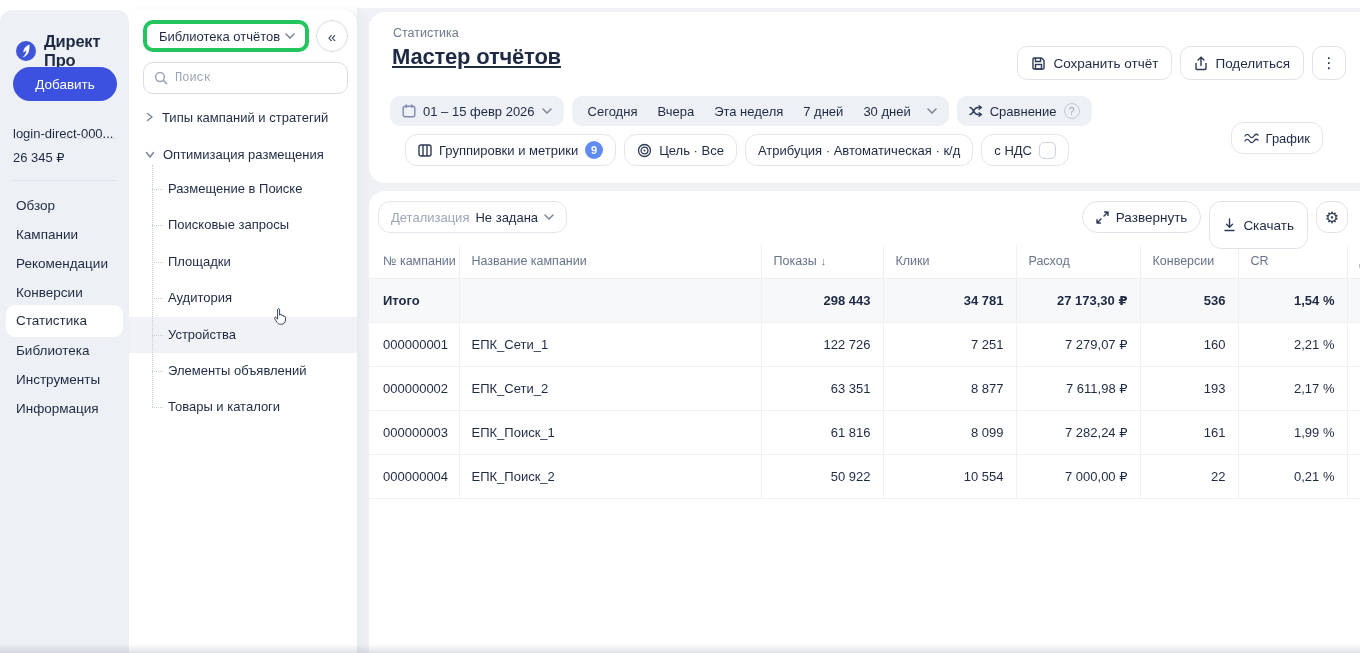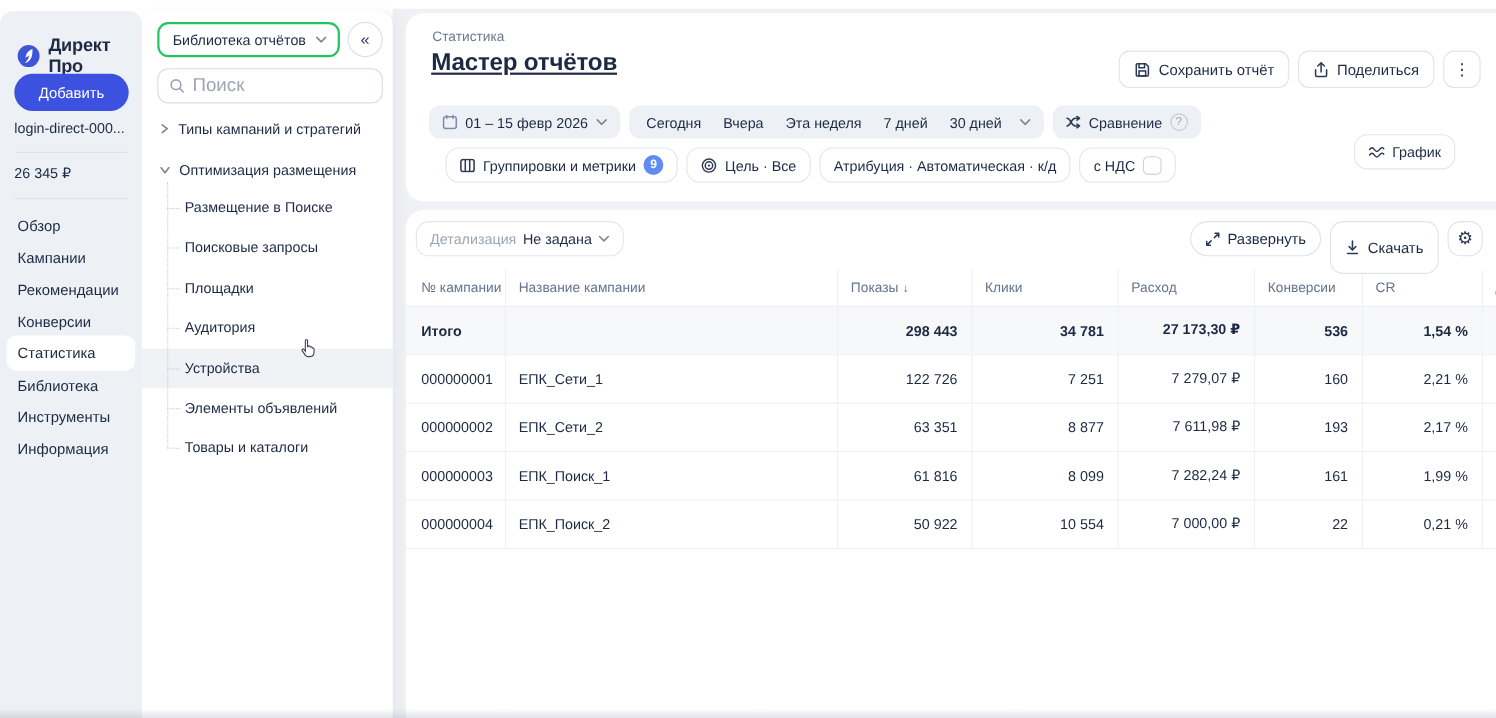--- a/index.html
+++ b/index.html
@@ -16,34 +16,34 @@
   .header-card { left:369px; top:12px; width:1007px; height:171px; border-radius:16px; }
   .table-card { left:369px; top:191px; width:1007px; height:470px; border-radius:16px 16px 0 0; }
   .bottom-shade { position:absolute; left:0; bottom:0; width:100%; height:9px;
     background:linear-gradient(to top, rgba(150,160,175,0.30), rgba(150,160,175,0)); pointer-events:none; }
 
   
   .logo-row { position:absolute; left:15px; top:22px; display:flex; align-items:center; gap:7px; }
   .logo-text { font-size:16.5px; font-weight:700; letter-spacing:-0.2px; }
   .add-btn { position:absolute; left:13px; top:57px; width:104px; height:34px; border:none; border-radius:17px;
     background:#3c51e0; color:#fff; font-size:13.5px; font-weight:500; font-family:inherit; cursor:pointer; }
-  .side-login { position:absolute; left:13px; top:99px; font-size:13px; font-weight:500; }
+  .side-login { position:absolute; left:13px; top:116px; font-size:13px; font-weight:500; }
   .side-balance { position:absolute; left:13px; top:140px; font-size:13px; font-weight:500; }
   .side-div { position:absolute; left:13px; width:103px; height:1px; background:#dde2e8; }
   .nav-item { position:absolute; left:16px; height:22px; font-size:13.5px; line-height:22px; cursor:pointer; white-space:nowrap; }
   .nav-pill { position:absolute; left:6px; top:295px; width:117px; height:32px; background:#fff; border-radius:9px; }
 
   
-  .selector { position:absolute; left:14px; top:10px; width:166px; height:32px; border:2px solid #22c55e; border-radius:10px;
+  .selector { position:absolute; left:14px; top:10px; width:166px; height:32px; border:4px solid #22c55e; border-radius:10px;
     display:flex; align-items:center; justify-content:space-between; padding:0 10px 0 12px; font-size:13px; cursor:pointer; background:#fff;}
   .collapse-btn { position:absolute; left:187px; top:10px; width:32px; height:32px; border:1px solid #d8dde4; border-radius:50%;
     background:#fff; display:flex; align-items:center; justify-content:center; font-size:15px; color:#2c3a55; cursor:pointer; }
   .search-box { position:absolute; left:14px; top:52px; width:205px; height:32px; border:1px solid #d8dde4; border-radius:10px;
     display:flex; align-items:center; gap:7px; padding:0 10px; background:#fff; }
-  .search-box input { border:none; outline:none; width:100%; font-size:17px; font-family:Liberation Sans, sans-serif; color:#000000; background:transparent;}
+  .search-box input { border:none; outline:none; width:100%; font-size:12px; font-family:Liberation Mono, monospace; color:#000000; background:transparent;}
   .search-box input::placeholder { color:#9aa5b5; }
   .tree-row { position:absolute; left:16px; display:flex; align-items:center; gap:8px; height:24px; font-size:13px; cursor:pointer; white-space:nowrap;}
   .tree-child { position:absolute; left:39px; height:24px; line-height:24px; font-size:13px; cursor:pointer; white-space:nowrap; z-index:2;}
   .hover-band { position:absolute; left:0; top:307px; width:228px; height:36px; background:#f0f2f5; z-index:1; }
   .dotline-v { position:absolute; left:23px; top:155px; height:242px; border-left:1px dotted #c5cdd8; z-index:1;}
   .dot-stub { position:absolute; left:23px; width:11px; border-top:1px dotted #c5cdd8; z-index:1;}
   .cursor-glyph { position:absolute; left:143px; top:298px; z-index:5; }
 
   
   .breadcrumb { position:absolute; left:24px; top:14px; font-size:12.5px; color:#6e7a8c; }

